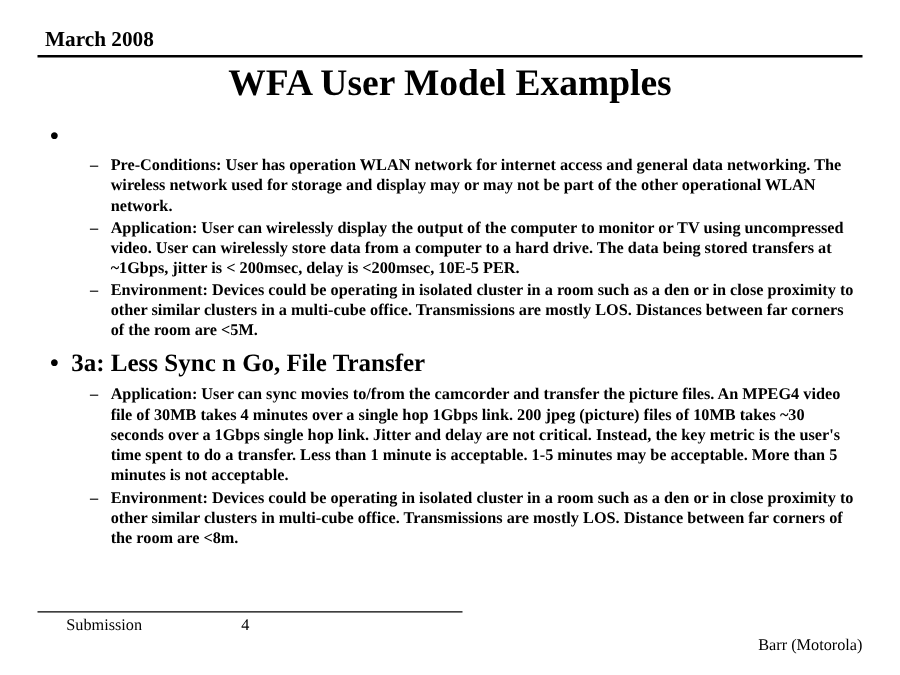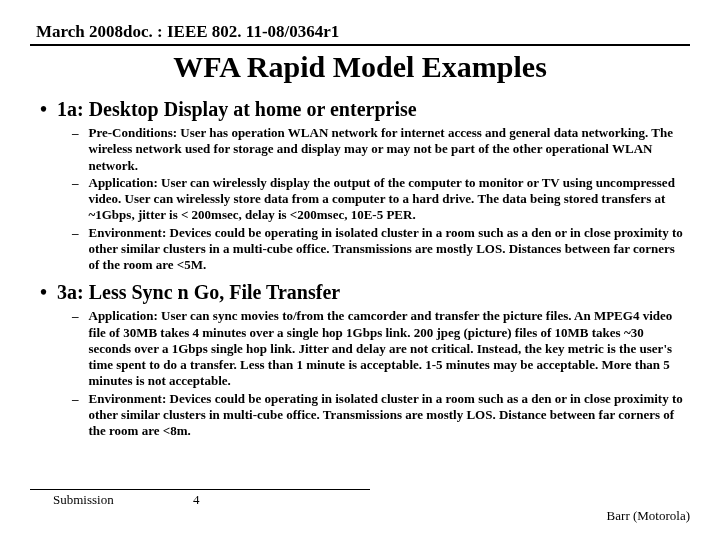--- a/index.html
+++ b/index.html
@@ -82,31 +82,29 @@
   }
   .footer-left { flex: 0 0 140px; margin-left: 23px; }
   .footer-mid { flex: 0 0 60px; }
   .footer-right { margin-left: auto; margin-top: 16px; }
 </style>
 </head>
 <body>
 
 <div class="header-row">
   <span>March 2008</span>
-  <span>doc. : IEEE 802. 11-08/0364r1</span>
 </div>
 <div class="hr-line"></div>
 
-<div class="title">WFA Rapid Model Examples</div>
+<div class="title">WFA User Model Examples</div>
 
 <ul class="outer">
   <li>
     <div class="bullet-row">
       <span class="bullet-dot">•</span>
-      <span>1a: Desktop Display at home or enterprise</span>
     </div>
     <ul class="inner">
       <li>
           <span class="dash">–</span>
           <span>Pre-Conditions: User has operation WLAN network for internet access and general data networking. The wireless network used for storage and display may or may not be part of the other operational WLAN network.</span>
         </li>
       <li>
           <span class="dash">–</span>
           <span>Application: User can wirelessly display the output of the computer to monitor or TV using uncompressed video. User can wirelessly store data from a computer to a hard drive. The data being stored transfers at ~1Gbps, jitter is &lt; 200msec, delay is &lt;200msec, 10E-5 PER.</span>
         </li>

